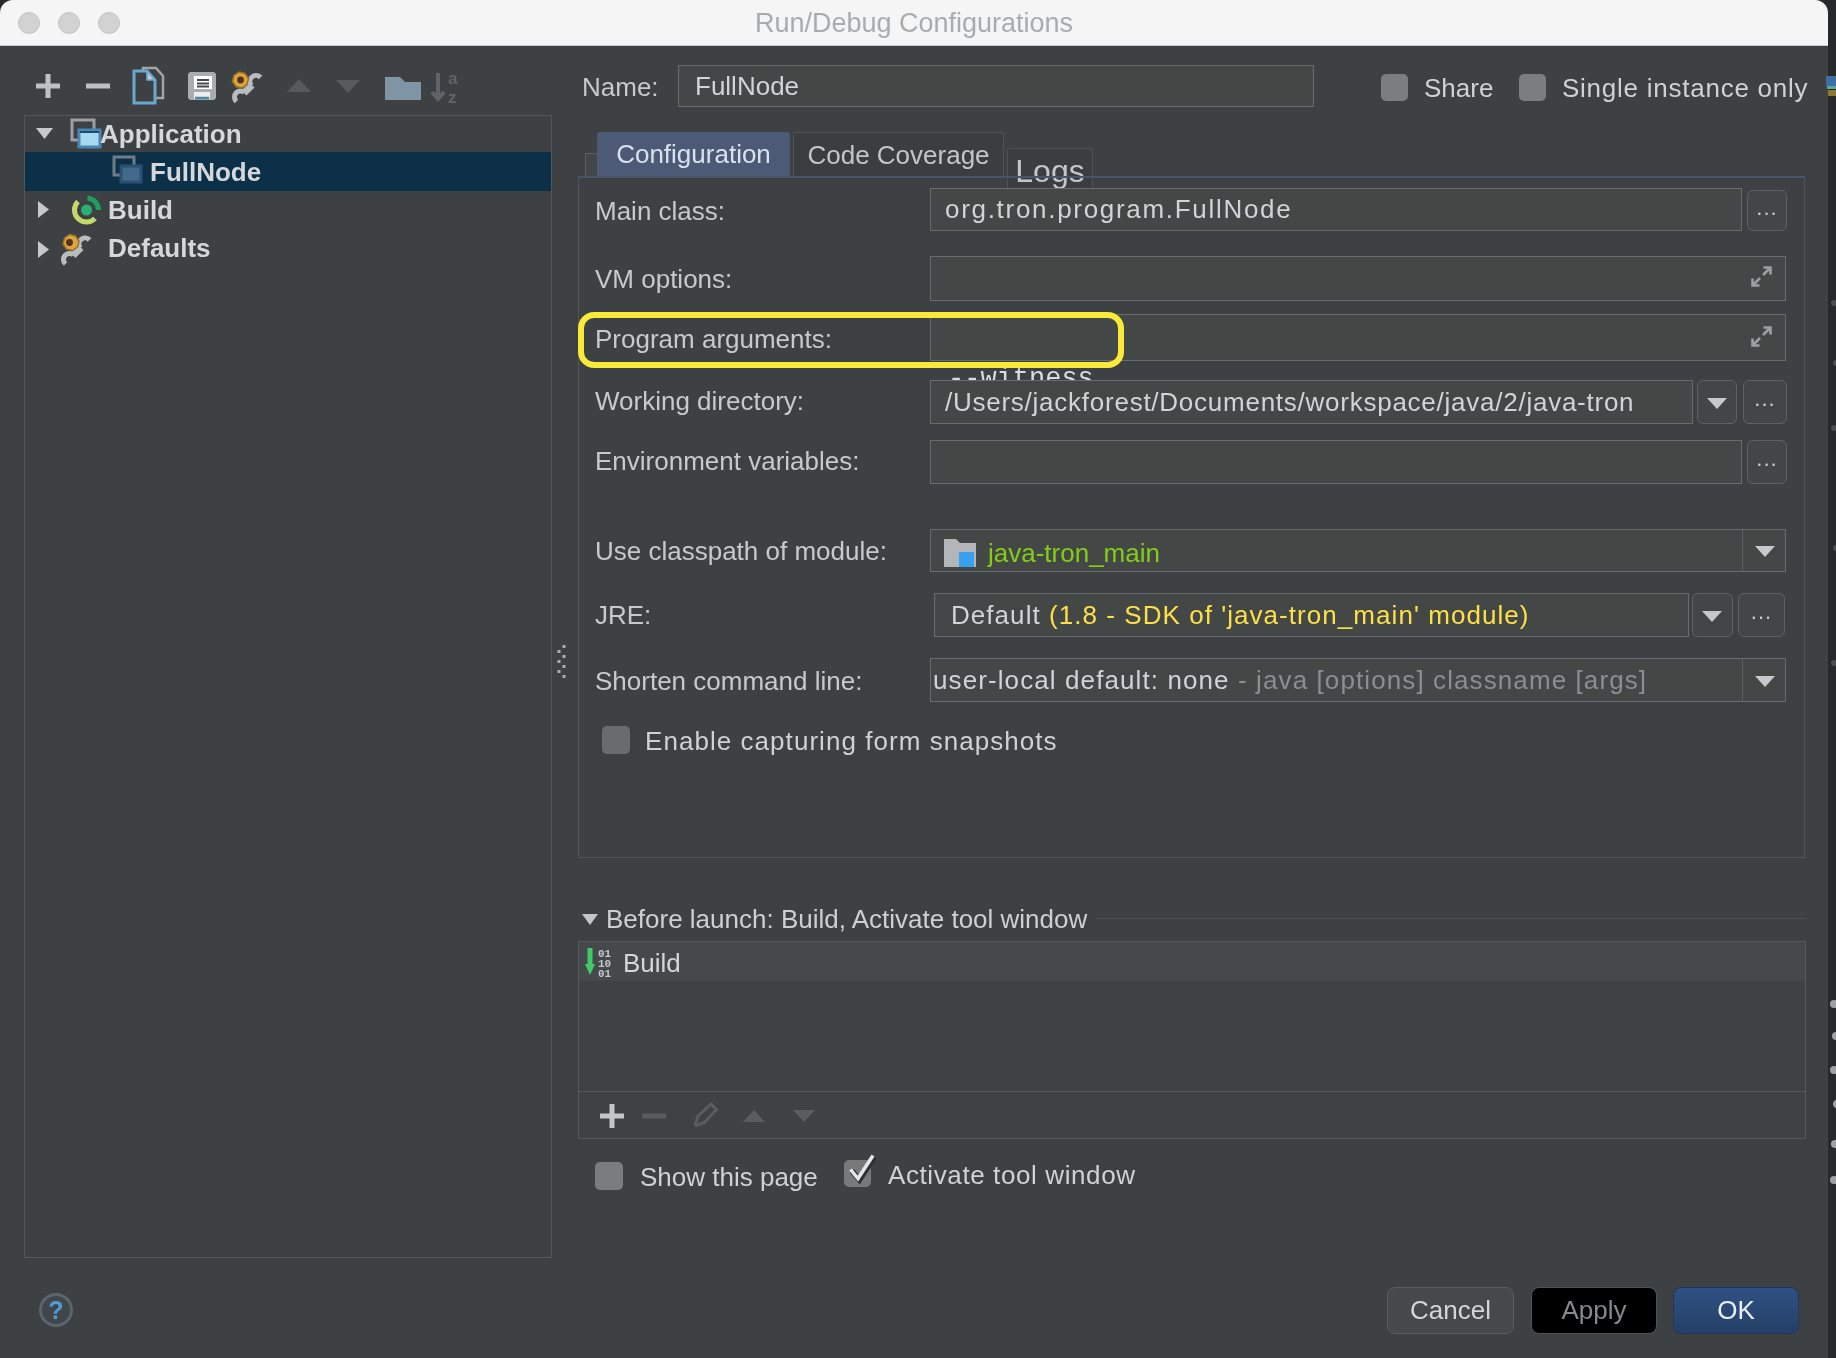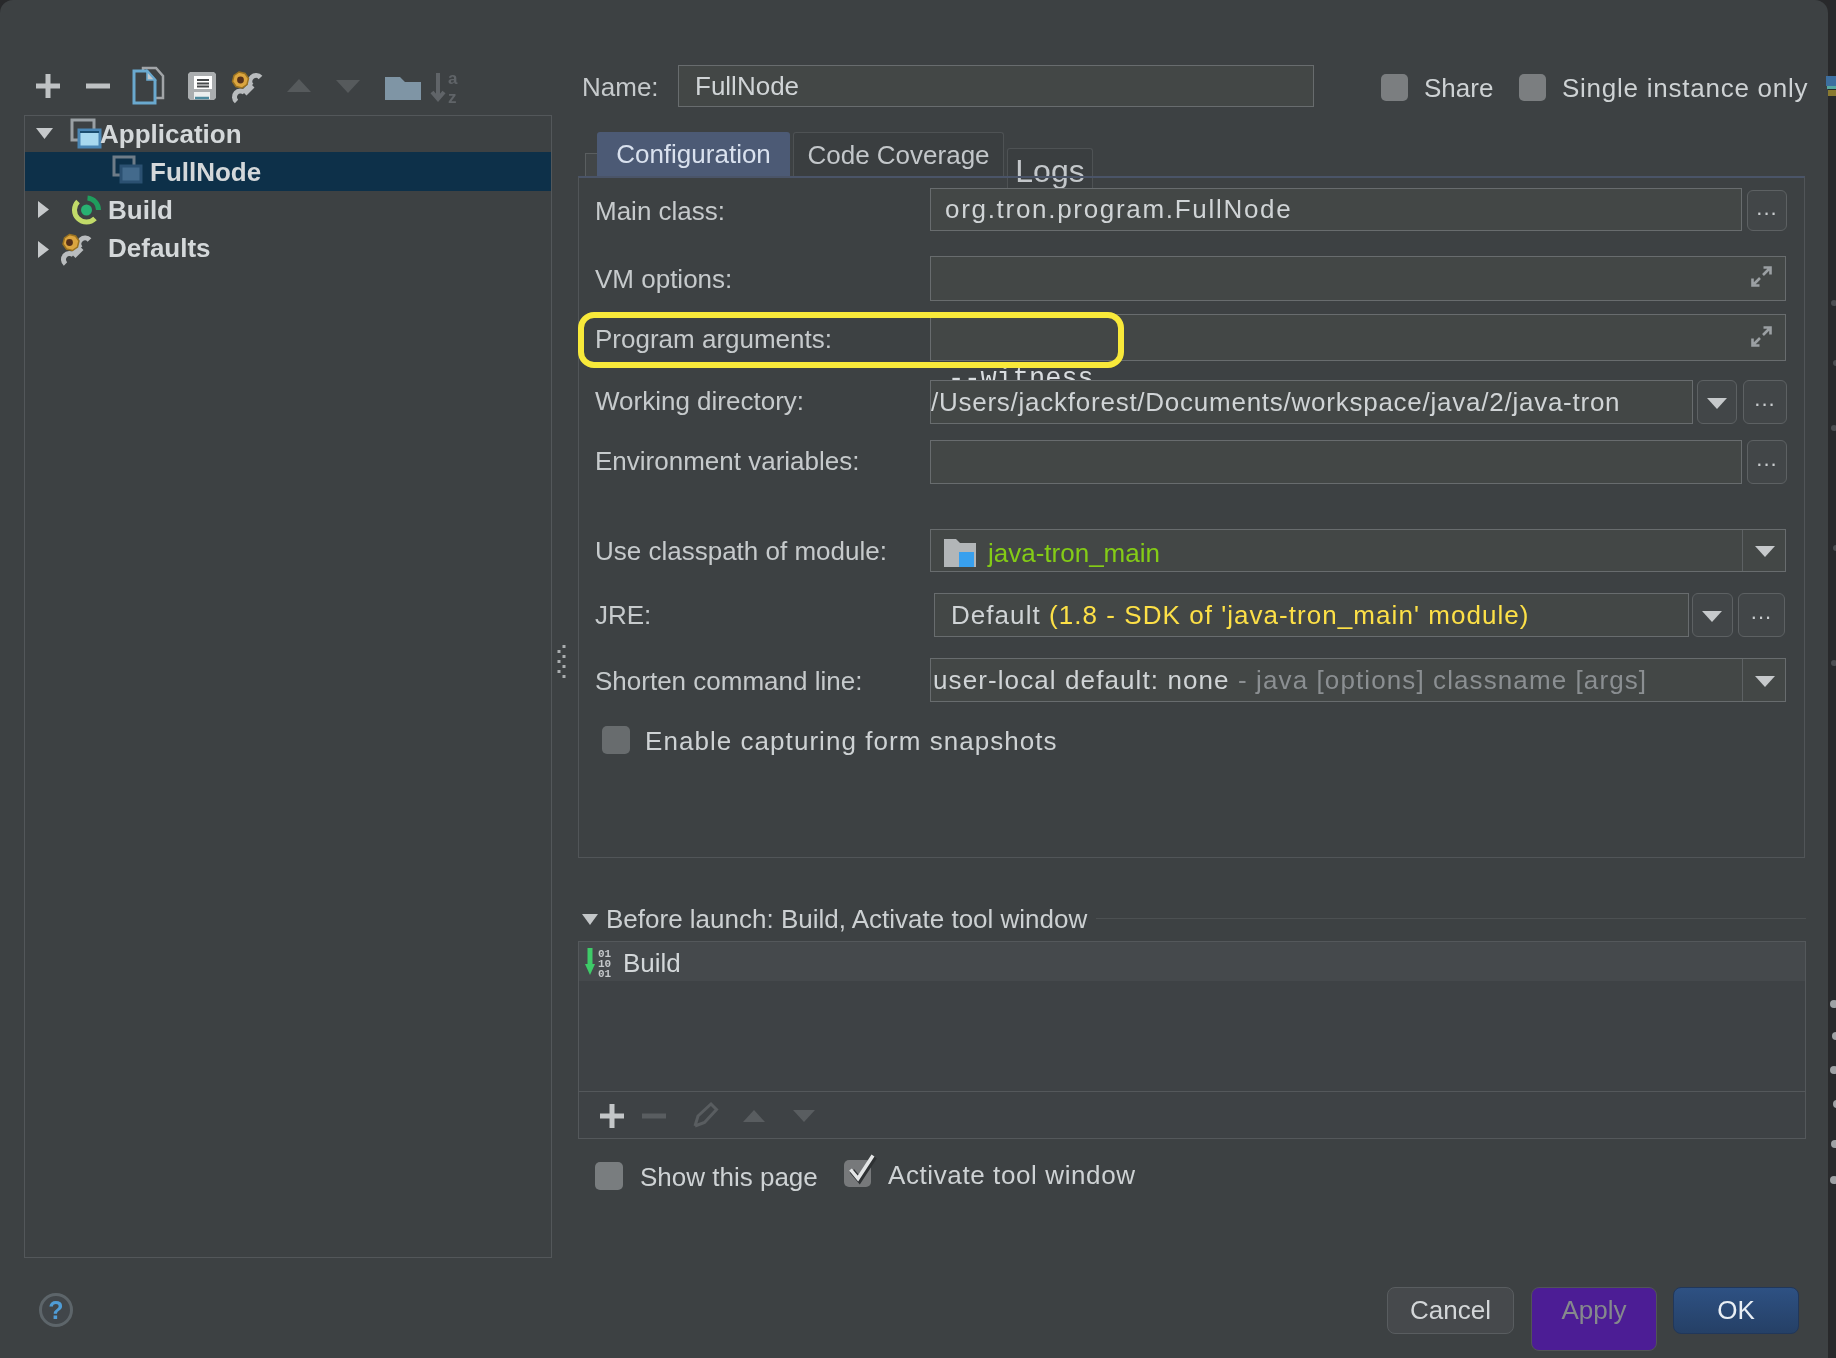--- a/index.html
+++ b/index.html
@@ -18,20 +18,26 @@
   .fld { position:absolute; background:#434746; border:1px solid #686c6e;
          color:#d0d4d6; font-size:26px; }
   .btn3 { position:absolute; background:#424648; border:1px solid #5d6163;
           border-radius:6px; }
   .treeTxt { position:absolute; color:#d4d8da; font-size:26px; font-weight:bold; line-height:26px; }
 </style>
 </head>
 <body>
 <div id="win">
 
+  <div id="titlebar">
+    <div class="tl" style="left:18px;"></div>
+    <div class="tl" style="left:58px;"></div>
+    <div class="tl" style="left:98px;"></div>
+    <div id="title">Run/Debug Configurations</div>
+  </div>
 
   <svg class="abs" style="left:24px; top:60px;" width="450" height="52" viewBox="0 0 450 52">
 
     <path d="M24 14 v24 M12 26 h24" stroke="#bfc2c4" stroke-width="5" fill="none"></path>
 
     <path d="M62 26 h24" stroke="#bfc2c4" stroke-width="5" fill="none"></path>
 
     <g>
       <path d="M119 8 h13 l7 8 v22 h-20 z" fill="#3d4143" stroke="#a2a5a8" stroke-width="2.5"></path>
       <path d="M110 11 h13 l8 9 v23 h-21 z" fill="#3d4143" stroke="#6aa9cf" stroke-width="3"></path>
@@ -143,21 +149,21 @@
     <div class="lbl" style="left:595px; top:326px;">Program arguments:</div>
     <div class="fld" style="left:930px; top:314px; width:856px; height:47px;"></div>
     <div class="abs" style="left:948px; top:324px; font-family:'Liberation Mono', monospace; font-size:27px; color:#d8dcdf;margin-top:40px;">--witness</div>
     <svg class="abs" style="left:1748px; top:323px;" width="28" height="28" viewBox="0 0 28 28">
       <path d="M15 12 L21 6 M15.5 4.5 H22.5 V11.5 M12 15 L6 21 M4.5 15.5 V22.5 H11.5" stroke="#9ba0a3" stroke-width="2.6" fill="none"></path>
     </svg>
 
     <div class="abs" style="left:578px; top:312px; width:546px; height:56px; border:6px solid #f8e93a; border-radius:16px;"></div>
 
     <div class="lbl" style="left:595px; top:388px;">Working directory:</div>
-    <div class="fld" style="left:930px; top:380px; width:763px; height:44px; line-height:42px; letter-spacing:0.75px;">/Users/jackforest/Documents/workspace/java/2/java-tron</div>
+    <div class="fld" style="left:930px; top:380px; width:763px; height:44px; line-height:42px; padding-left:14px; letter-spacing:0.75px;">/Users/jackforest/Documents/workspace/java/2/java-tron</div>
     <div class="btn3" style="left:1697px; top:380px; width:40px; height:44px;">
       <svg width="38" height="42" viewBox="0 0 38 42">
           <path d="M9 17 l10 11 l10 -11 z" fill="#c6c9cb"></path>
         </svg>
     </div>
     <div class="btn3" style="left:1743px; top:380px; width:44px; height:44px; color:#c9ccce; font-size:22px; text-align:center; line-height:36px; letter-spacing:1px;">...</div>
 
     <div class="lbl" style="left:595px; top:448px;">Environment variables:</div>
     <div class="fld" style="left:930px; top:440px; width:812px; height:44px;"></div>
     <div class="btn3" style="left:1747px; top:440px; width:40px; height:44px; color:#c9ccce; font-size:22px; text-align:center; line-height:36px; letter-spacing:1px;">...</div>
@@ -239,21 +245,21 @@
     <svg class="abs" style="left:840px; top:1148px;" width="44" height="44" viewBox="0 0 44 44">
       <path d="M12 23 l7.5 9 l15 -23" stroke="#2e3133" stroke-width="5.5" fill="none"></path>
       <path d="M10.5 21.5 l7.5 9 l15 -23" stroke="#e4e6e7" stroke-width="3.5" fill="none"></path>
     </svg>
     <div class="lbl" style="left:888px; top:1162px; color:#ced2d4; letter-spacing:0.6px;">Activate tool window</div>
   </div>
 
   <div id="bottom">
     <div class="abs" style="left:39px; top:1293px; width:34px; height:34px; border-radius:50%; border:3px solid #5d656a; background:#41464a; color:#4f9cd6; font-size:25px; font-weight:bold; text-align:center; line-height:29px;">?</div>
     <div class="abs" style="left:1387px; top:1287px; width:127px; height:47px; background:#46494c; border:1px solid #595d60; border-radius:8px; color:#d3d6d8; font-size:26px; text-align:center; line-height:45px;">Cancel</div>
-    <div class="abs" style="left:1531px; top:1287px; width:126px; height:64px; background:#4c1d95; border:1px solid #515456; border-radius:8px; color:#85898c; font-size:26px; text-align:center; line-height:45px;">Apply</div>
+    <div class="abs" style="left:1531px; top:1287px; width:126px; height:47px; background:#000000; border:1px solid #515456; border-radius:8px; color:#85898c; font-size:26px; text-align:center; line-height:45px;">Apply</div>
     <div class="abs" style="left:1673px; top:1287px; width:126px; height:47px; background:linear-gradient(#2e5183,#254066); border:1px solid #21375a; border-radius:8px; color:#e9eff5; font-size:26px; text-align:center; line-height:45px;">OK</div>
   </div>
 </div>
 
 <div id="sliver" class="abs" style="left:1828px; top:0; width:8px; height:1358px; background:#28292b;">
   <div class="abs" style="left:-2px; top:76px; width:10px; height:10px; background:#3d6fa0;"></div>
   <div class="abs" style="left:-1px; top:86px; width:9px; height:3px; background:#57a8a0;"></div>
   <div class="abs" style="left:0px; top:90px; width:8px; height:6px; background:#8a7a30;"></div>
   <div class="abs" style="left:3px; top:300px; width:6px; height:6px; background:#70747780; border-radius:50%;"></div>
   <div class="abs" style="left:5px; top:360px; width:6px; height:6px; background:#70747780; border-radius:50%;"></div>

